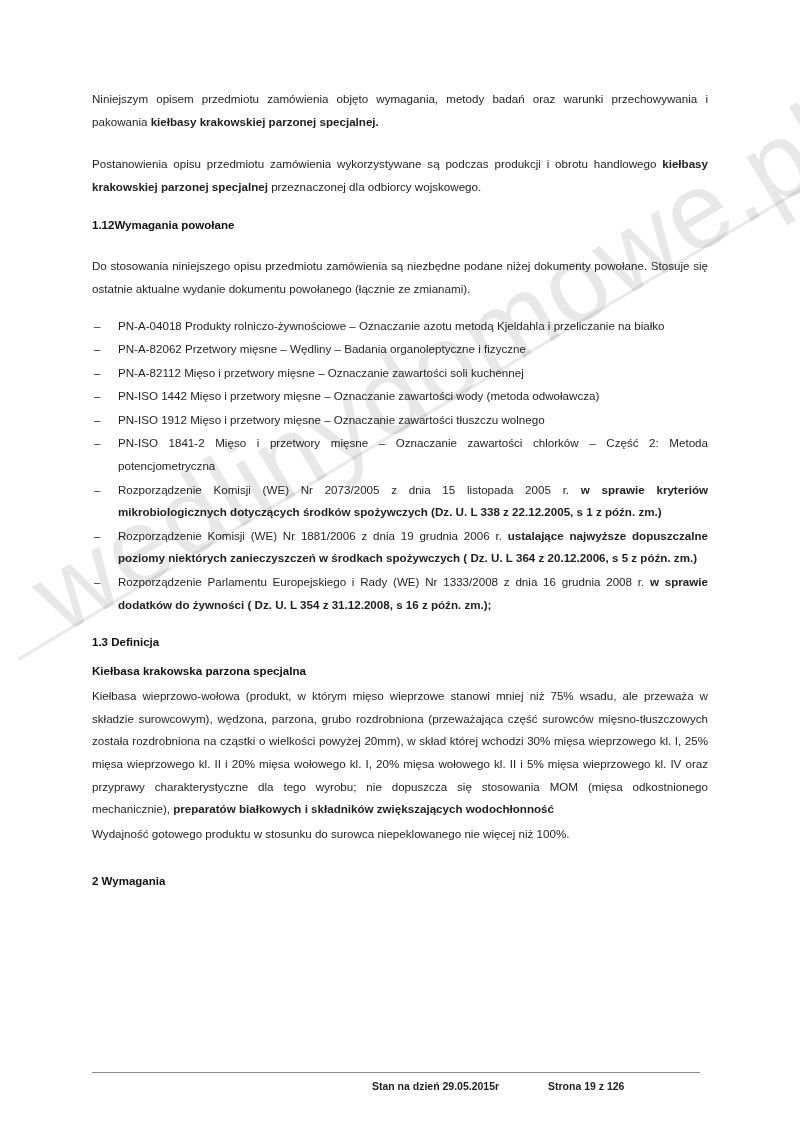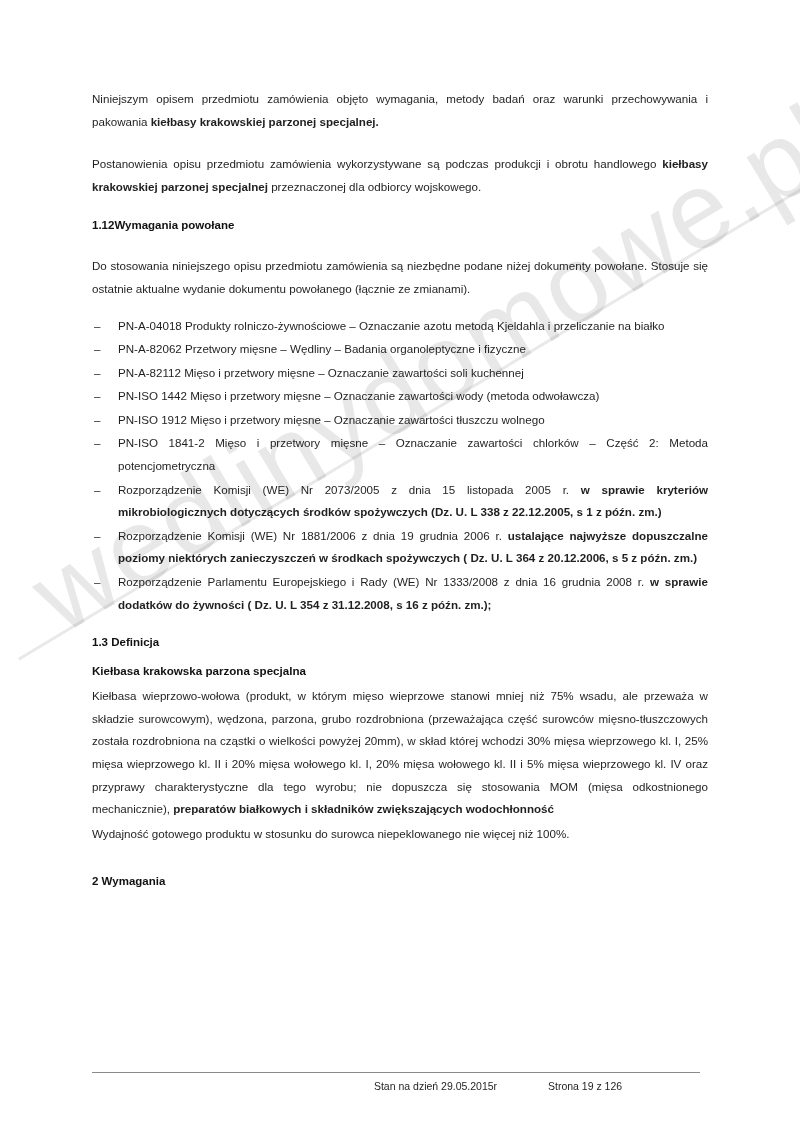--- a/index.html
+++ b/index.html
@@ -134,20 +134,21 @@
     color: #111;
   }
 
   
   .footer {
     position: absolute;
     left: 92px;
     right: 100px;
     bottom: 40px;
     z-index: 10;
+    font-weight: bold;
   }
   .footer-rule {
     border-top: 1px solid #8a8a8a;
     margin-bottom: 7px;
   }
   .footer-row {
     display: flex;
     align-items: baseline;
     font-size: 10.5px;
     color: #1f1f1f;

